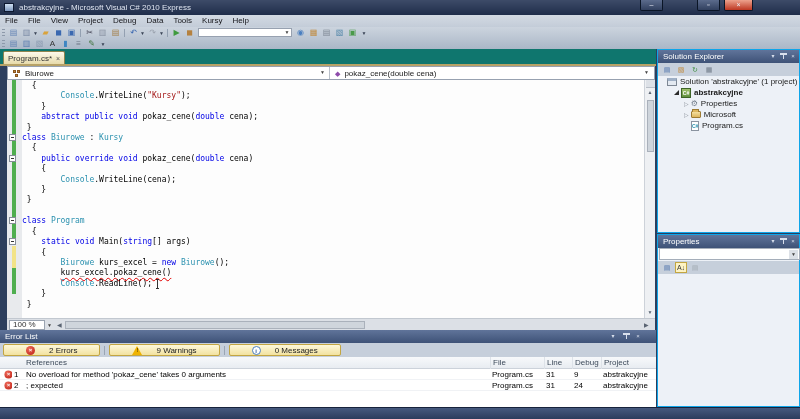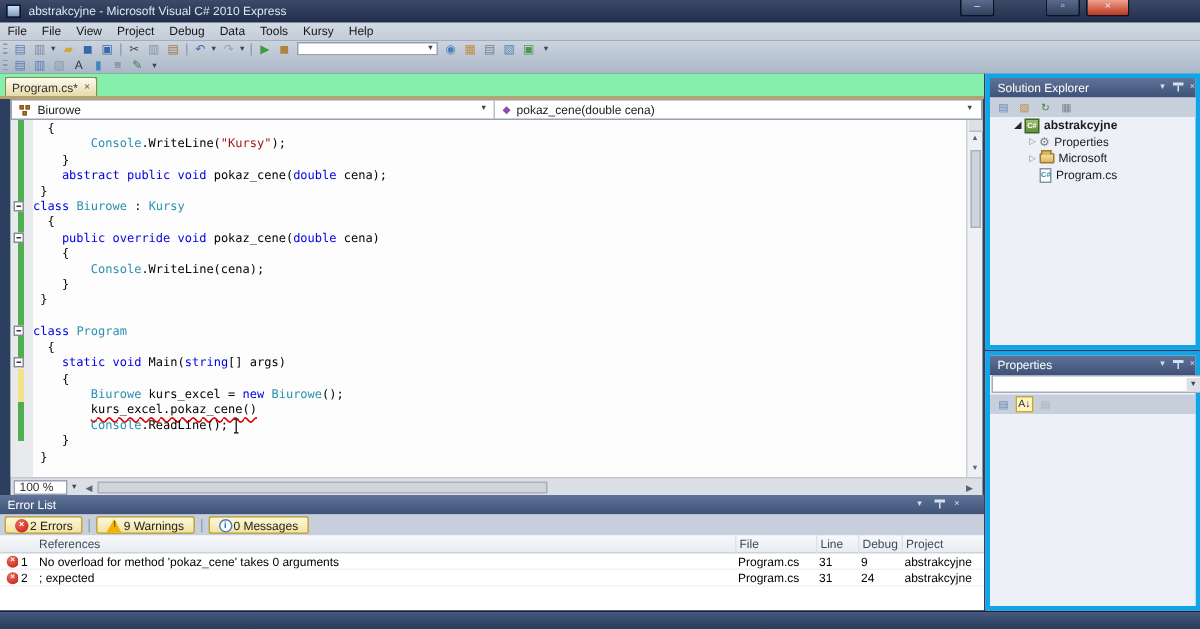--- a/index.html
+++ b/index.html
@@ -24,21 +24,21 @@
   #tbrow2{top:11px}
   .grip{width:3px;height:8px;margin:0 2px;background:repeating-linear-gradient(#8d99aa 0 1px,transparent 1px 3px)}
   .tbi{width:13px;height:11px;display:flex;align-items:center;justify-content:center;font-size:8px;line-height:10px}
   .tbdd{width:6px;height:11px;font-size:5px;color:#3a4456;display:flex;align-items:center}
   .tbsep{width:1px;height:8px;background:#93a0b1;margin:0 2px}
   .tbcombo{width:94px;height:9px;background:#fff;border:1px solid #97a1b0;position:relative;margin:0 2px}
   .tbcombo .dd{position:absolute;right:0;top:0;width:8px;height:7px;font-size:5px;color:#444;text-align:center}
   .tboverflow{width:10px;height:11px;font-size:5px;color:#3a4456;display:flex;align-items:center;justify-content:center}
 
   
-  #docwell{position:absolute;left:0;top:49px;width:656px;height:17px;background:#86efac;border-bottom:2px solid #b7a267}
+  #docwell{position:absolute;left:0;top:49px;width:656px;height:17px;background:#0f766e;border-bottom:2px solid #b7a267}
   #tab-active{position:absolute;left:3px;top:2px;height:13px;background:linear-gradient(#fdfaec,#e7dbaa);border:1px solid #8f854f;border-bottom:none;border-radius:2px 2px 0 0;padding:0 4px;display:flex;align-items:center;gap:4px;color:#333}
   #tab-close{font-size:7px;color:#555;line-height:7px}
 
   
   #navbar{position:absolute;left:7px;top:66px;width:648px;height:14px;background:#fff;border:1px solid #97a1b0}
   .nav-combo{position:absolute;top:0;height:12px;display:flex;align-items:center;gap:4px;padding-left:5px;color:#222}
   #nav-type{left:0;width:322px;border-right:1px solid #b9c0ca}
   #nav-member{left:322px;width:324px}
   .nav-dd{position:absolute;top:2px;font-size:5px;color:#444}
   .class-icon{width:8px;height:7px;position:relative}
@@ -72,40 +72,40 @@
   .harrow{position:absolute;top:2px;font-size:6px;color:#5a6472}
   #hthumb{position:absolute;left:58px;top:2px;width:300px;height:8px;background:#cfd5dc;border:1px solid #aab1bb}
 
   
   #errorlist{position:absolute;left:0;top:330px;width:656px;height:77px;background:#fff}
   .ptitle{position:absolute;left:0;top:0;width:100%;height:13px;background:linear-gradient(#60749a,#3e5277);color:#fff;padding:2px 0 0 5px}
   .picon{position:absolute;top:2px;width:10px;height:9px;color:#d8dfec;font-size:6px;text-align:center;line-height:9px}
   .pinicon{position:absolute;top:3px;width:7px;height:2px;background:#d8dfec}
   .pinicon::after{content:"";position:absolute;left:3px;top:2px;width:1px;height:4px;background:#d8dfec}
   #err-toolbar{position:absolute;left:0;top:13px;width:100%;height:14px;background:#c6cfdb;display:flex;align-items:center;gap:4px;padding-left:3px}
-  .fbtn{height:12px;display:inline-flex;align-items:center;gap:1px;padding:0 6px;background:linear-gradient(#fdf8da,#f2e2a0);border:1px solid #c3a642;border-radius:2px;color:#222}
+  .fbtn{height:12px;display:inline-flex;align-items:center;gap:14px;padding:0 22px;background:linear-gradient(#fdf8da,#f2e2a0);border:1px solid #c3a642;border-radius:2px;color:#222}
   .fsep{width:1px;height:9px;background:#9aa5b4}
   .ic-err{width:9px;height:9px;border-radius:50%;background:radial-gradient(circle at 35% 30%,#ef6a5a,#b91d12);color:#fff;font-size:6px;font-weight:bold;text-align:center;line-height:9px}
   .ic-warn{position:relative;width:0;height:0;border-left:5px solid transparent;border-right:5px solid transparent;border-bottom:9px solid #efb300}
   .ic-warn::after{content:"!";position:absolute;left:-1px;top:1px;font-size:6px;font-weight:bold;color:#6b4c00}
   .ic-info{width:9px;height:9px;border-radius:50%;background:#fff;border:1px solid #4a7fc0;color:#2b5fa0;font-size:6px;font-weight:bold;text-align:center;line-height:8px}
   .errgrid{display:grid;grid-template-columns:12px 12px 466px 54px 28px 29px auto;align-items:center}
   #err-header{position:absolute;left:0;top:27px;width:100%;height:12px;background:linear-gradient(#f7f9fb,#e8ecf1);border-bottom:1px solid #ccd2da;color:#3d4a5a}
   #err-header > div{padding-left:2px;height:12px;line-height:12px;border-left:1px solid #dde2e8}
   #err-header > div:nth-child(-n+3){border-left:none}
   #err-rows{position:absolute;left:0;top:39px;width:100%}
   .errrow{height:11px;border-bottom:1px solid #f0f2f5;color:#000}
   .errrow > div{padding-left:2px;white-space:nowrap;overflow:hidden}
   .errrow .ic-err{margin-left:2px;transform:scale(.9)}
 
   
   #statusbar{position:absolute;left:0;top:407px;width:800px;height:12px;background:linear-gradient(#46597e,#2b3c5c);border-top:1px solid #17233c}
 
   
-  .rpanel{position:absolute;left:657px;width:143px;background:#edf1f7;border:3px solid #0ea5e9}
+  .rpanel{position:absolute;left:657px;width:143px;background:#edf1f7;border:1px solid #0ea5e9}
   #sepanel{top:49px;height:184px}
   #propspanel{top:234px;height:173px}
   .ptoolbar{position:absolute;left:0;top:13px;width:100%;height:13px;background:#c6cfdb;display:flex;align-items:center;gap:2px;padding-left:3px}
   .pti{width:12px;height:11px;display:flex;align-items:center;justify-content:center;font-size:7px;border:1px solid transparent}
   .pti.sel{background:#fdf3c4;border-color:#c3a642}
   #setree{position:absolute;left:0;top:26px;width:100%;bottom:0;overflow:hidden}
   .trow{position:relative;height:11px;display:flex;align-items:center;color:#1a1a1a;white-space:nowrap}
   .trow .lbl{overflow:hidden}
   .arr-exp{width:0;height:0;border-left:5px solid transparent;border-bottom:5px solid #2a2a2a;margin-right:2px}
   .arr-col{color:#8a9099;font-size:6px;margin-right:2px;line-height:6px}
@@ -296,20 +296,25 @@
     <div class="picon" style="left:110px">▾</div>
     <div class="pinicon" style="left:122px"></div>
     <div class="picon" style="left:130px">×</div>
     <div id="se-toolbar" class="ptoolbar">
         <div class="pti" style="color: rgb(91, 125, 176);">▤</div>
         <div class="pti" style="color: rgb(192, 138, 62);">▧</div>
         <div class="pti" style="color: rgb(63, 143, 63);">↻</div>
         <div class="pti" style="color: rgb(118, 128, 142);">▦</div>
       </div>
     <div id="setree">
+        <div class="trow" style="padding-left: 2px;">
+          <div style="width: 7px;"></div>
+          <div class="ticon i-solution-icon"></div>
+          <div class="lbl">Solution 'abstrakcyjne' (1 project)</div>
+        </div>
         <div class="trow" style="padding-left: 16px;">
           <div class="arr-exp"></div>
           <div class="ticon i-csharp-project-icon">C#</div>
           <div class="lbl" style="font-weight: bold;">abstrakcyjne</div>
         </div>
         <div class="trow" style="padding-left: 26px;">
           <div class="arr-col">▷</div>
           <div class="ticon i-properties-folder-icon">⚙</div>
           <div class="lbl">Properties</div>
         </div>

